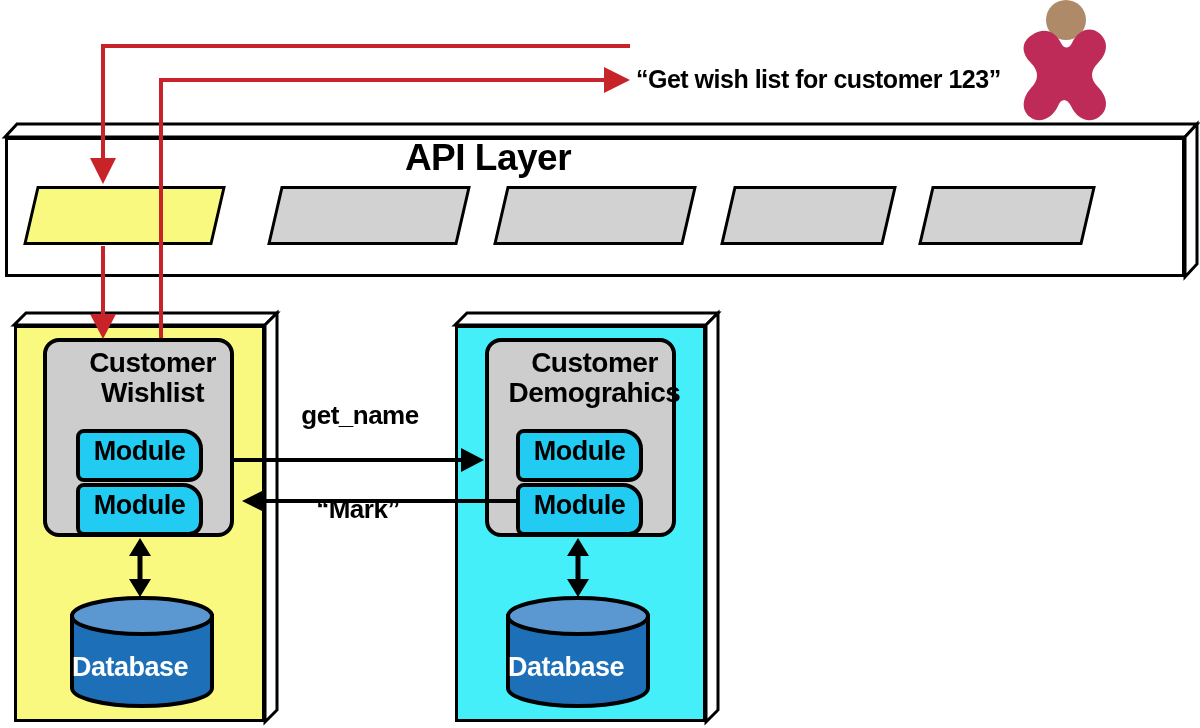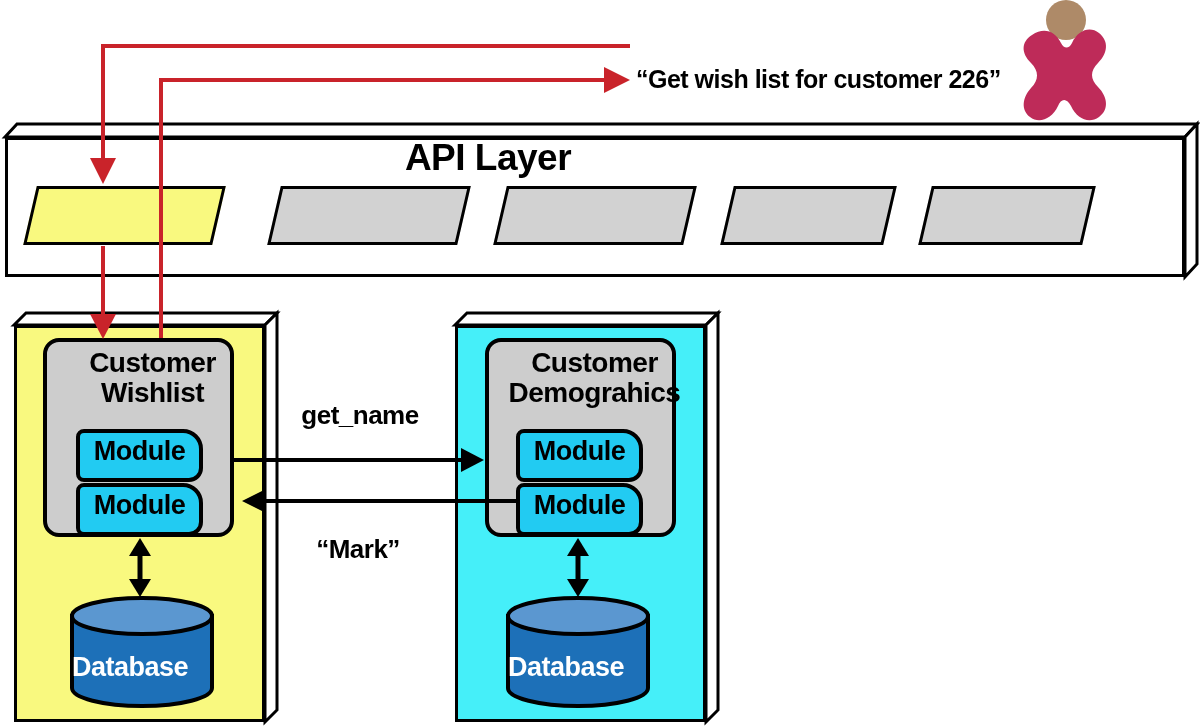--- a/index.html
+++ b/index.html
@@ -40,21 +40,21 @@
     font-size:27px;font-weight:bold;letter-spacing:-0.5px;line-height:36px;}
   .m-top{top:429px;} .m-bot{top:483px;}
   .m-left{left:76px;} .m-right{left:516px;}
 
   
   .msg{left:636px;top:62px;width:420px;z-index:5;font-size:25px;font-weight:bold;
     letter-spacing:-0.5px;line-height:34px;}
   .conn-label{width:180px;z-index:5;font-size:26px;font-weight:bold;letter-spacing:-0.5px;
     text-align:center;line-height:30px;}
   .lbl-getname{left:270px;top:400px;}
-  .lbl-mark{left:268px;top:534px;}
+  .lbl-mark{left:268px;top:494px;}
   .db-label{top:650px;width:140px;z-index:9;text-align:left;color:var(--db-text);
     font-size:27px;font-weight:bold;letter-spacing:-0.5px;line-height:34px;}
   .dbl-left{left:72px;} .dbl-right{left:508px;}
 </style>
 </head>
 <body>
 
 <div class="stage">
 
   <svg class="layer under">
@@ -93,21 +93,21 @@
     <div>Customer</div>
     <div>Demograhics</div>
   </div>
   <div class="abs module m-right m-top">
     <span>Module</span>
   </div>
   <div class="abs module m-right m-bot">
     <span>Module</span>
   </div>
 
-  <div class="abs msg">“Get wish list for customer 226”</div>
+  <div class="abs msg">“Get wish list for customer 123”</div>
   <div class="abs conn-label lbl-getname">get_name</div>
   <div class="abs conn-label lbl-mark">“Mark”</div>
   <div class="abs db-label dbl-left">Database</div>
   <div class="abs db-label dbl-right">Database</div>
 
   <svg class="layer over">
 
     <g>
       <path d="M72,616 L72,688 A70,18 0 0 0 212,688 L212,616 Z" style="fill:var(--db-blue);stroke:#000;stroke-width:4"></path>
       <ellipse cx="142" cy="616" rx="70" ry="18" style="fill:var(--db-blue-light);stroke:#000;stroke-width:4"></ellipse>

